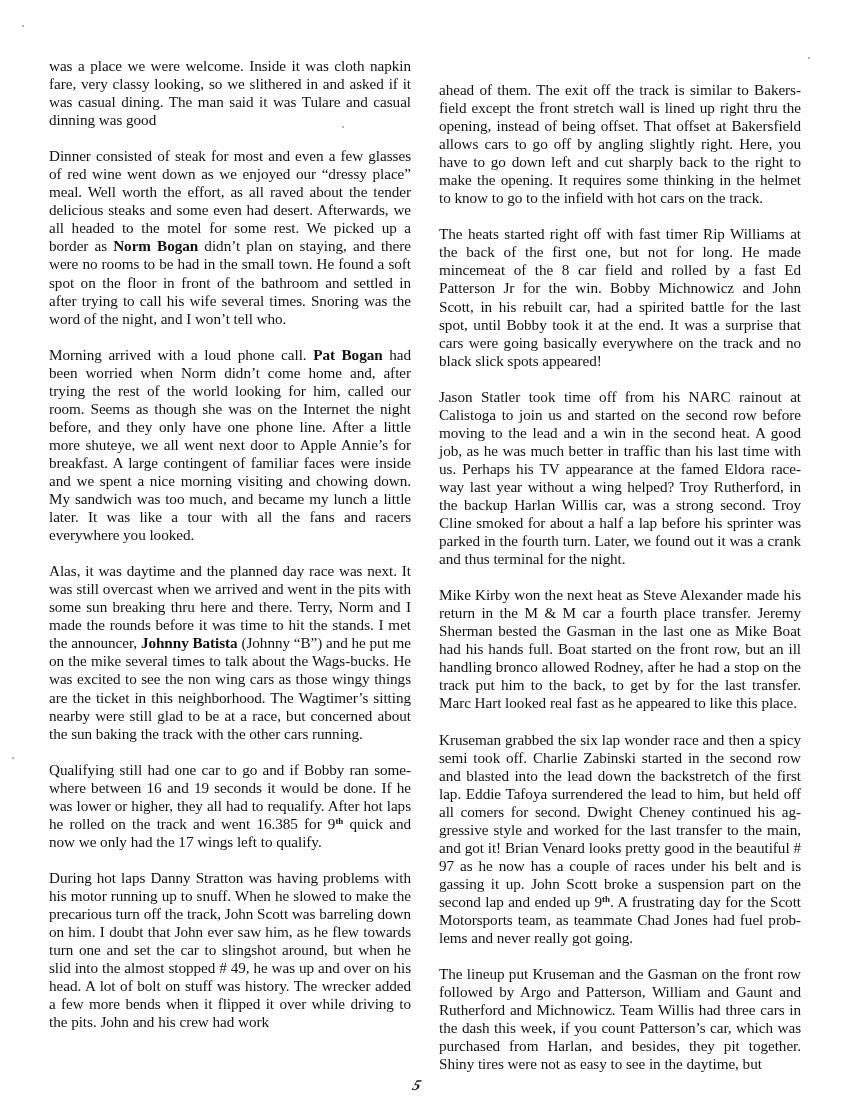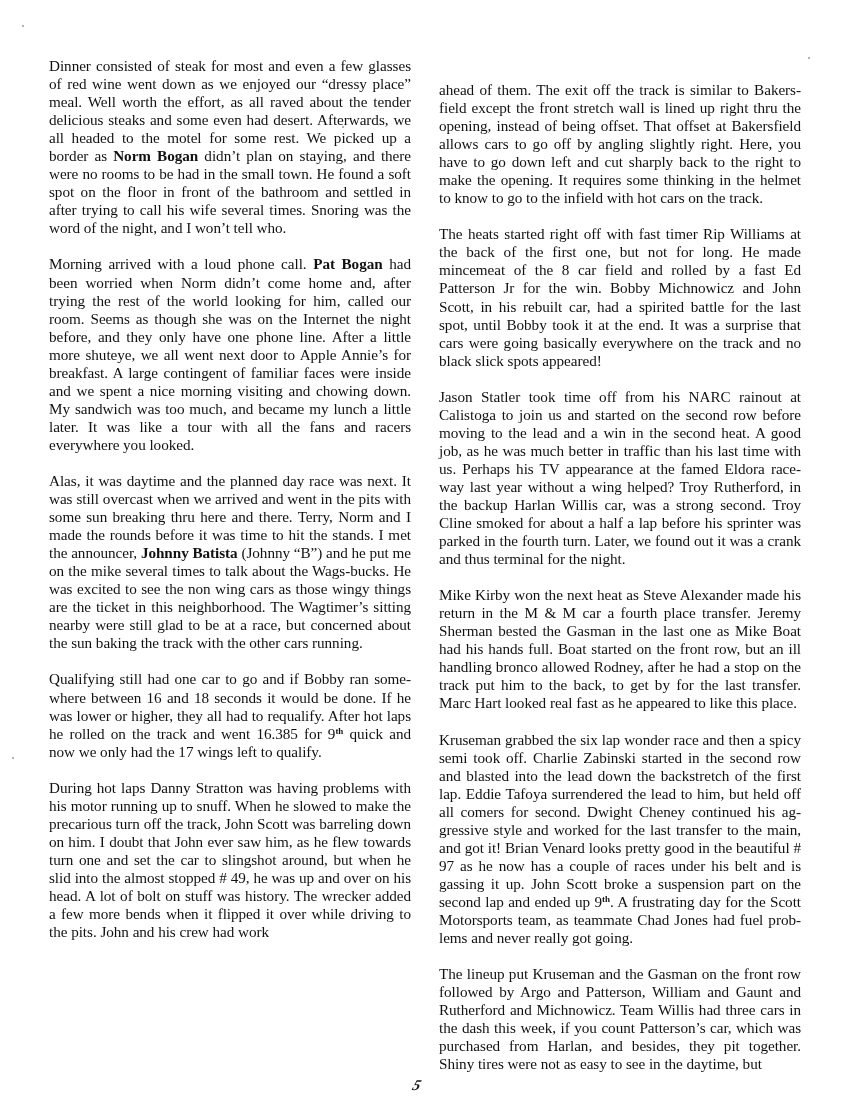--- a/index.html
+++ b/index.html
@@ -50,30 +50,33 @@
       border-radius: 1px;
     }
   </style>
 </head>
 <body>
 
 <div class="page">
 
   <div class="column col-left">
     <p class="para">
+      <span>was a place we were welcome. Inside it was cloth napkin fare, very classy looking, so we slithered in and asked if it was casual dining. The man said it was Tulare and casual dinning was good</span>
+    </p>
+    <p class="para">
       <span>Dinner consisted of steak for most and even a few glasses of red wine went down as we enjoyed our “dressy place” meal. Well worth the effort, as all raved about the tender delicious steaks and some even had desert. Afterwards, we all headed to the motel for some rest. We picked up a border as </span><b>Norm Bogan</b><span> didn’t plan on staying, and there were no rooms to be had in the small town. He found a soft spot on the floor in front of the bathroom and settled in after trying to call his wife several times. Snoring was the word of the night, and I won’t tell who.</span>
     </p>
     <p class="para">
       <span>Morning arrived with a loud phone call. </span><b>Pat Bogan</b><span> had been worried when Norm didn’t come home and, after trying the rest of the world looking for him, called our room. Seems as though she was on the Internet the night before, and they only have one phone line. After a little more shuteye, we all went next door to Apple Annie’s for breakfast. A large contingent of familiar faces were inside and we spent a nice morning visiting and chowing down. My sandwich was too much, and became my lunch a little later. It was like a tour with all the fans and racers everywhere you looked.</span>
     </p>
     <p class="para">
       <span>Alas, it was daytime and the planned day race was next. It was still overcast when we arrived and went in the pits with some sun breaking thru here and there. Terry, Norm and I made the rounds before it was time to hit the stands. I met the announcer, </span><b>Johnny Batista</b><span> (Johnny “B”) and he put me on the mike several times to talk about the Wags-bucks. He was excited to see the non wing cars as those wingy things are the ticket in this neighborhood. The Wagtimer’s sitting nearby were still glad to be at a race, but concerned about the sun baking the track with the other cars running.</span>
     </p>
     <p class="para">
-      <span>Qualifying still had one car to go and if Bobby ran some-where between 16 and 18 seconds it would be done. If he was lower or higher, they all had to requalify. After hot laps he rolled on the track and went 16.385 for 9</span><sup>th</sup><span> quick and now we only had the 17 wings left to qualify.</span>
+      <span>Qualifying still had one car to go and if Bobby ran some-where between 16 and 19 seconds it would be done. If he was lower or higher, they all had to requalify. After hot laps he rolled on the track and went 16.385 for 9</span><sup>th</sup><span> quick and now we only had the 17 wings left to qualify.</span>
     </p>
     <p class="para last">
       <span>During hot laps Danny Stratton was having problems with his motor running up to snuff. When he slowed to make the precarious turn off the track, John Scott was barreling down on him. I doubt that John ever saw him, as he flew towards turn one and set the car to slingshot around, but when he slid into the almost stopped # 49, he was up and over on his head. A lot of bolt on stuff was history. The wrecker added a few more bends when it flipped it over while driving to the pits. John and his crew had work</span>
     </p>
   </div>
 
   <div class="column col-right">
     <p class="para">
       <span>ahead of them. The exit off the track is similar to Bakers-field except the front stretch wall is lined up right thru the opening, instead of being offset. That offset at Bakersfield allows cars to go off by angling slightly right. Here, you have to go down left and cut sharply back to the right to make the opening. It requires some thinking in the helmet to know to go to the infield with hot cars on the track.</span>
     </p>

